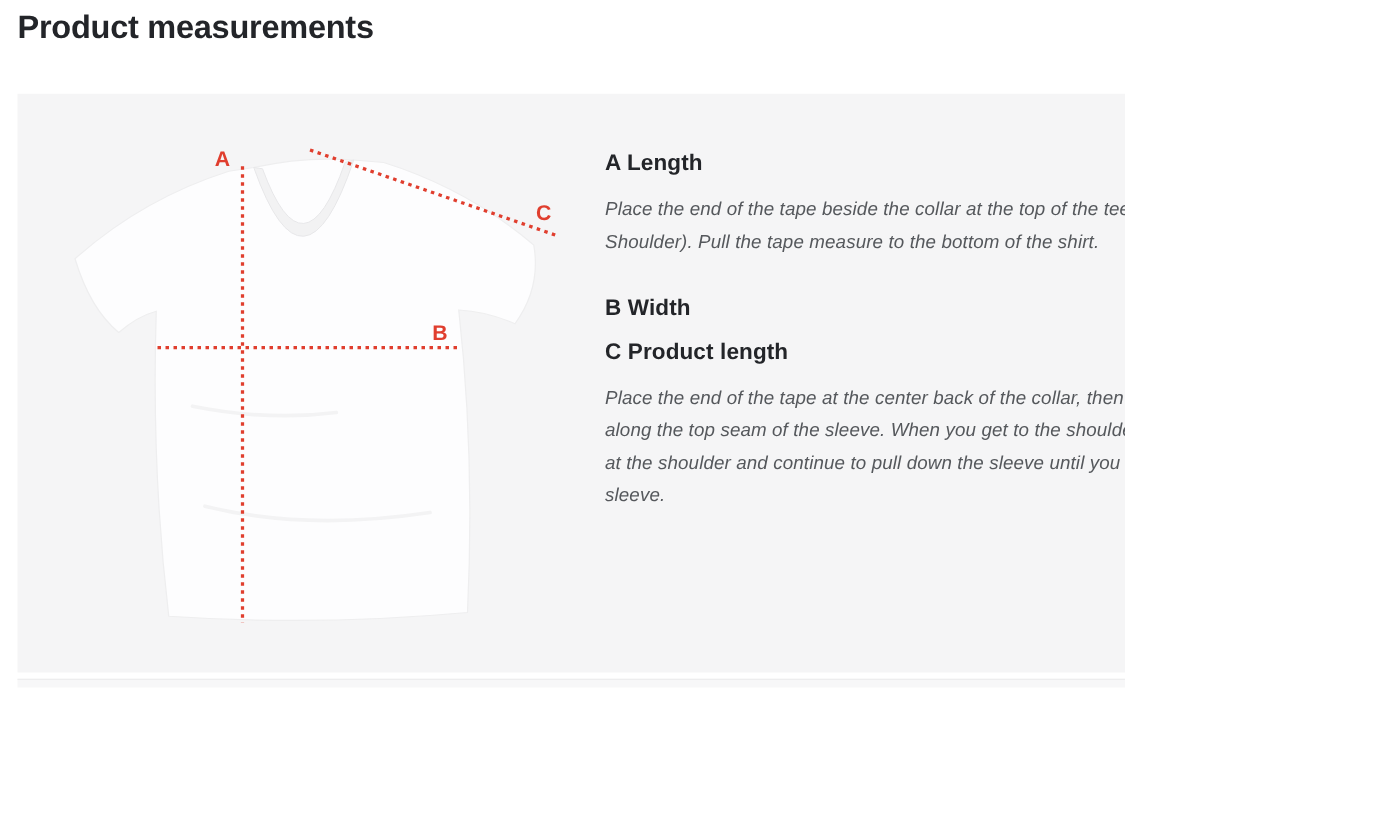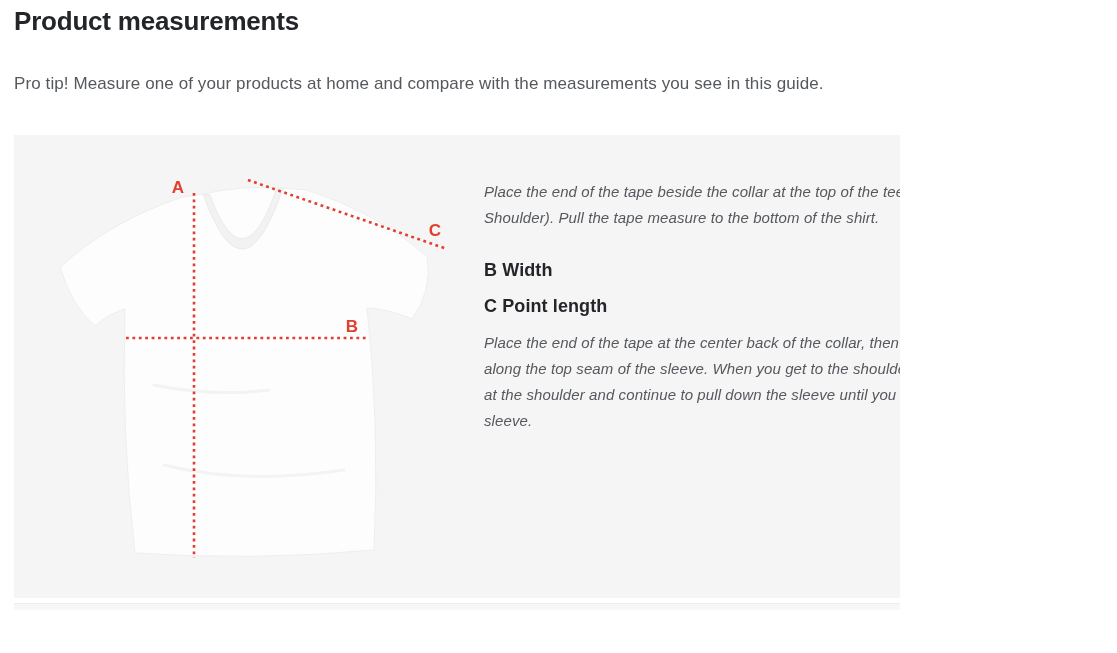--- a/index.html
+++ b/index.html
@@ -47,21 +47,20 @@
   }
   .measure-line{stroke:var(--accent-red);stroke-width:2.6;fill:none;stroke-dasharray:2.8 3.6;}
 </style>
 </head>
 <body>
 
 <div class="app">
 
   <h1 class="page-title">Product measurements</h1>
 
-  <p class="intro">Pro tip! Measure one of your products at home and compare with the measurements you see in this guide.</p>
 
   <section class="panel">
 
     <div class="diagram">
       <svg viewBox="0 0 470 463" aria-hidden="true">
 
         <path d="M 189,59
                  Q 229,50 269,53
                  L 293,55
                  Q 360,76 413,121
@@ -85,25 +84,26 @@
 
         <path class="measure-line" d="M 234,45 L 433,114"></path>
 
         <text class="marker-label" x="164" y="58" text-anchor="middle">A</text>
         <text class="marker-label" x="338" y="197" text-anchor="middle">B</text>
         <text class="marker-label" x="421" y="101" text-anchor="middle">C</text>
       </svg>
     </div>
 
     <div class="details">
+      <h3>A Length</h3>
       <p>Place the end of the tape beside the collar at the top of the tee (Highest Point Shoulder). Pull the tape measure to the bottom of the shirt.</p>
 
       <h3>B Width</h3>
 
-      <h3>C Point length</h3>
+      <h3>C Product length</h3>
       <p>Place the end of the tape at the center back of the collar, then pull the tape measure along the top seam of the sleeve. When you get to the shoulder hold the tape in place at the shoulder and continue to pull down the sleeve until you reach the hem of the sleeve.</p>
     </div>
 
   </section>
 
   <div class="peek"></div>
 
 </div>
 
 </body></html>

